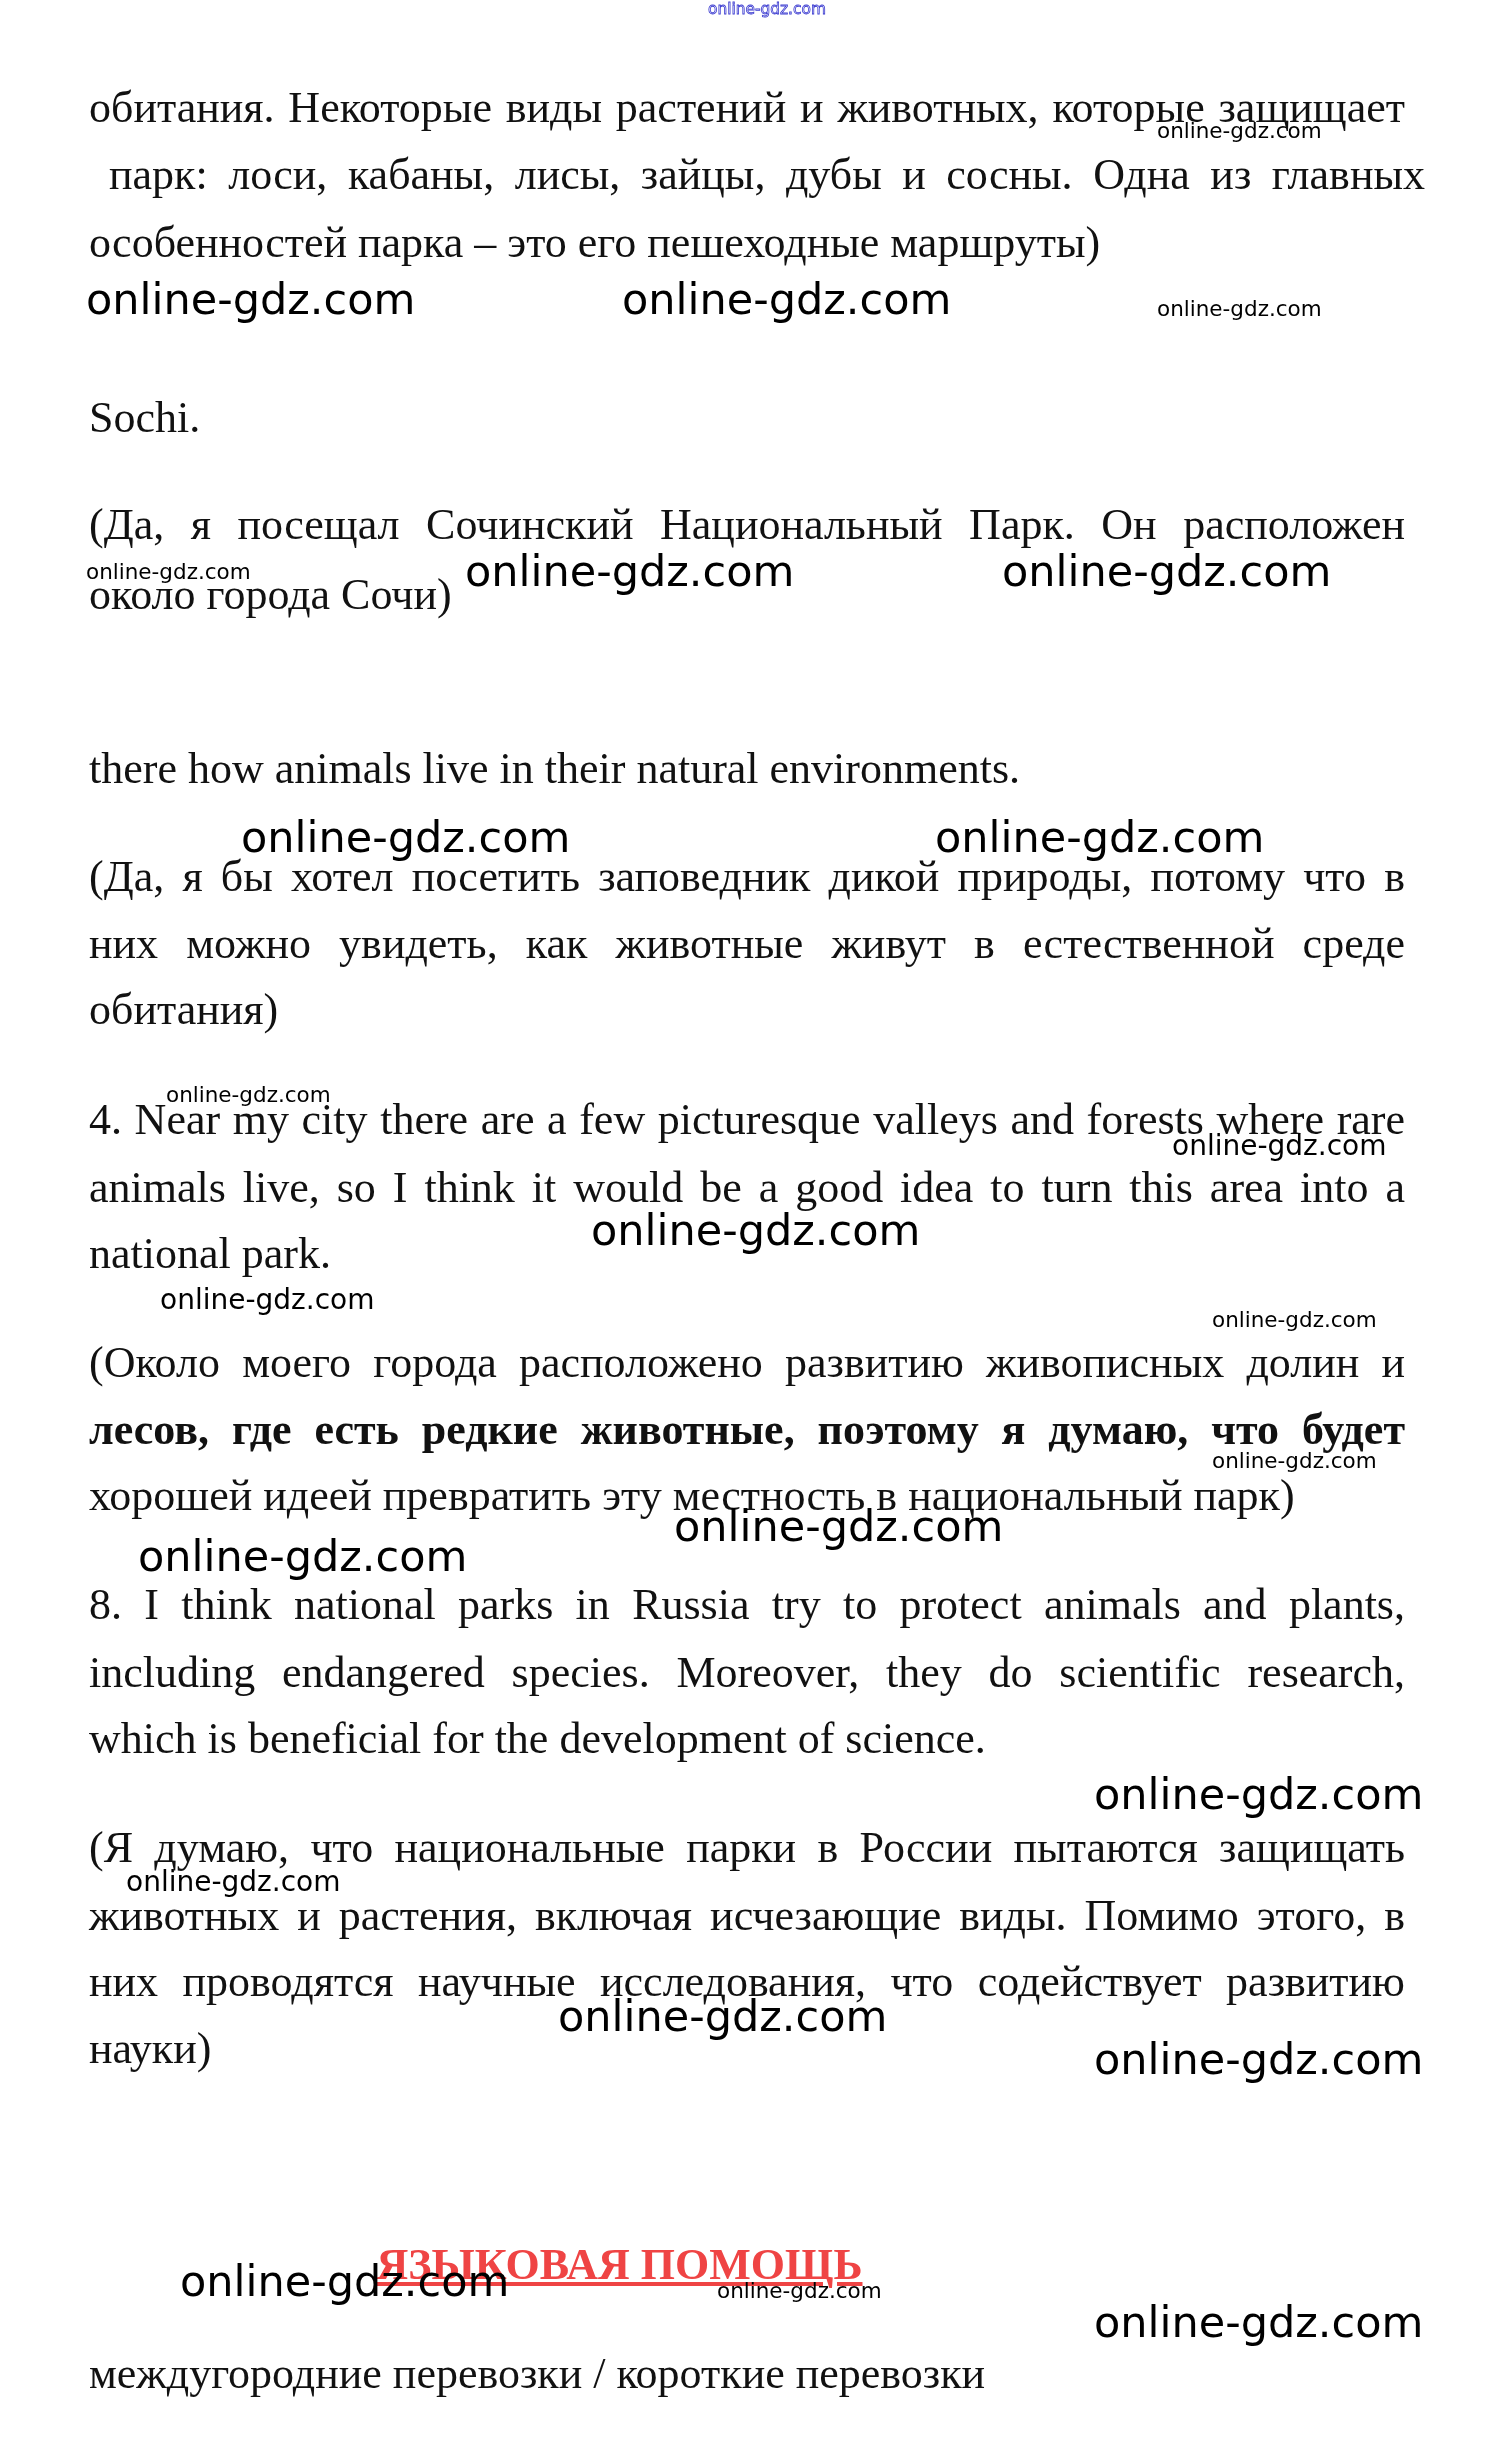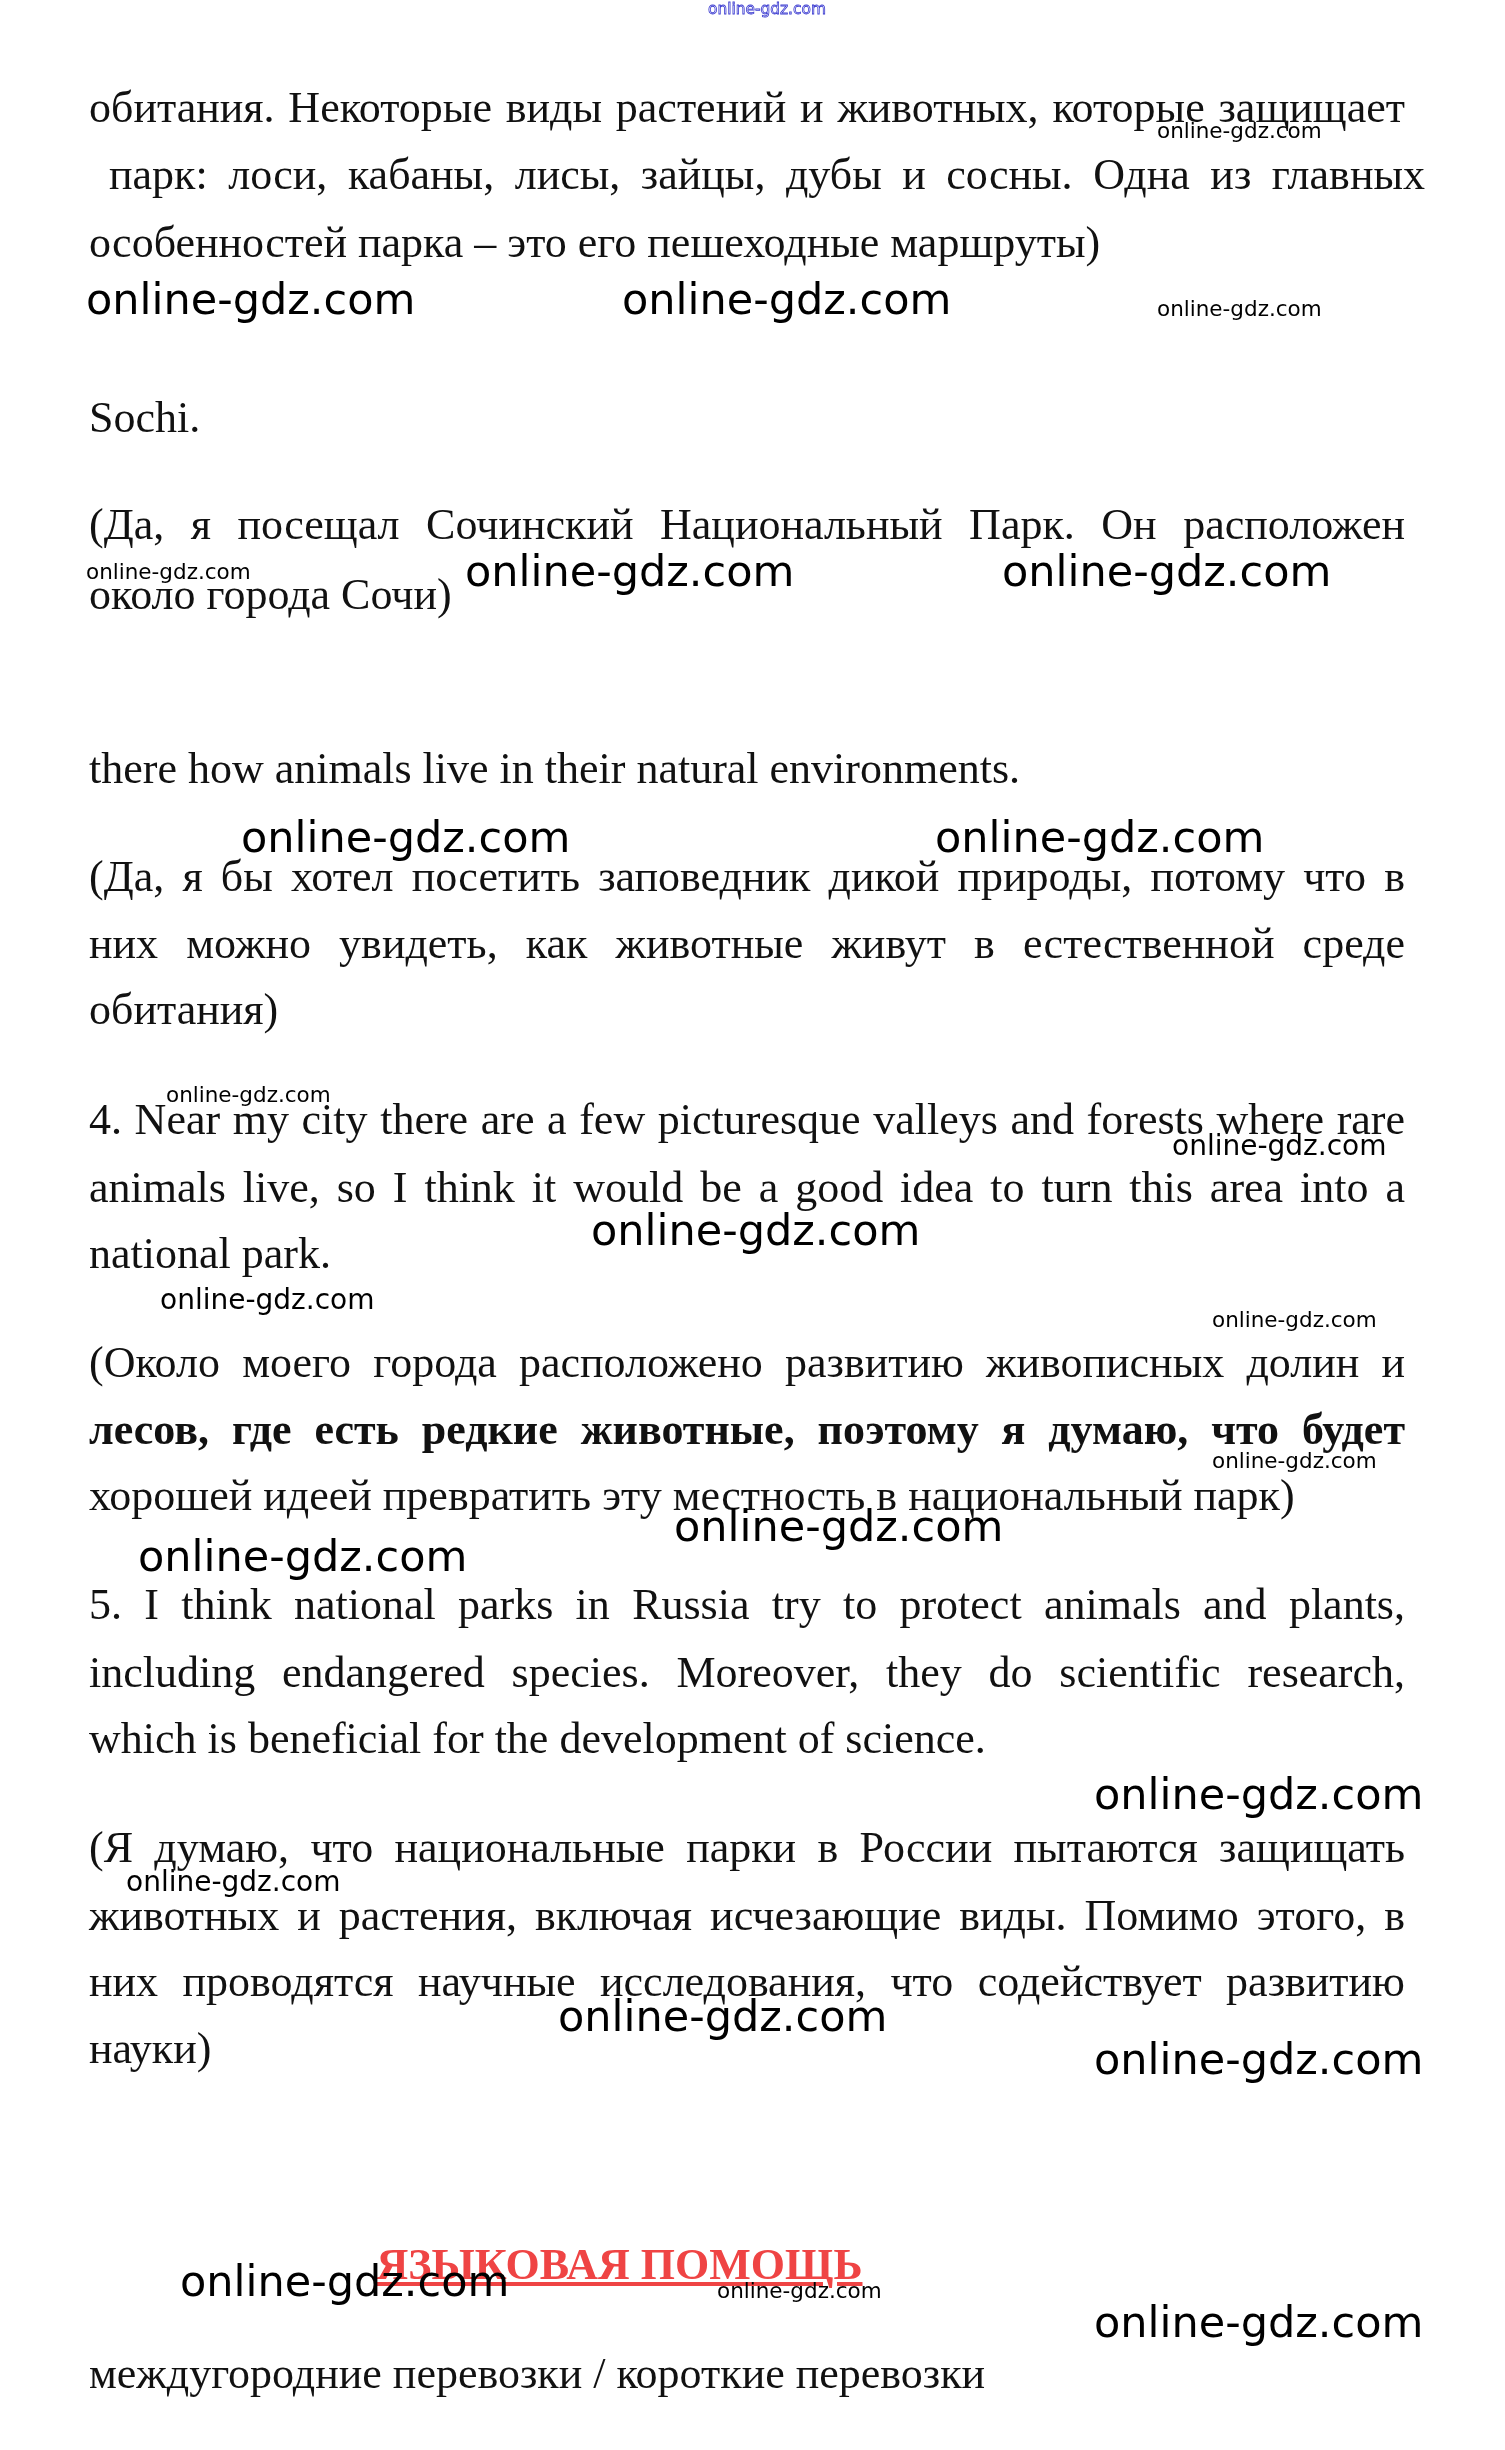--- a/index.html
+++ b/index.html
@@ -67,21 +67,21 @@
   <div class="line" style="top:983px;">обитания)</div>
 
   <div class="line justify" style="top:1093px;">4. Near my city there are a few picturesque valleys and forests where rare</div>
   <div class="line" style="top:1227px;">national park.</div>
   <div class="line justify" style="top:1161px;">animals live, so I think it would be a good idea to turn this area into a</div>
 
   <div class="line justify" style="top:1336px;">(Около моего города расположено развитию живописных долин и</div>
   <div class="line justify" style="top:1403px;font-weight:bold;">лесов, где есть редкие животные, поэтому я думаю, что будет</div>
   <div class="line" style="top:1469px;">хорошей идеей превратить эту местность в национальный парк)</div>
 
-  <div class="line justify" style="top:1578px;">5. I think national parks in Russia try to protect animals and plants,</div>
+  <div class="line justify" style="top:1578px;">8. I think national parks in Russia try to protect animals and plants,</div>
   <div class="line justify" style="top:1646px;">including endangered species. Moreover, they do scientific research,</div>
   <div class="line" style="top:1712px;">which is beneficial for the development of science.</div>
 
   <div class="line justify" style="top:1821px;">(Я думаю, что национальные парки в России пытаются защищать</div>
   <div class="line justify" style="top:1889px;">животных и растения, включая исчезающие виды. Помимо этого, в</div>
   <div class="line justify" style="top:1955px;">них проводятся научные исследования, что содействует развитию</div>
   <div class="line" style="top:2022px;">науки)</div>
 
   <div class="heading" style="top:2238px;">ЯЗЫКОВАЯ ПОМОЩЬ</div>
 

